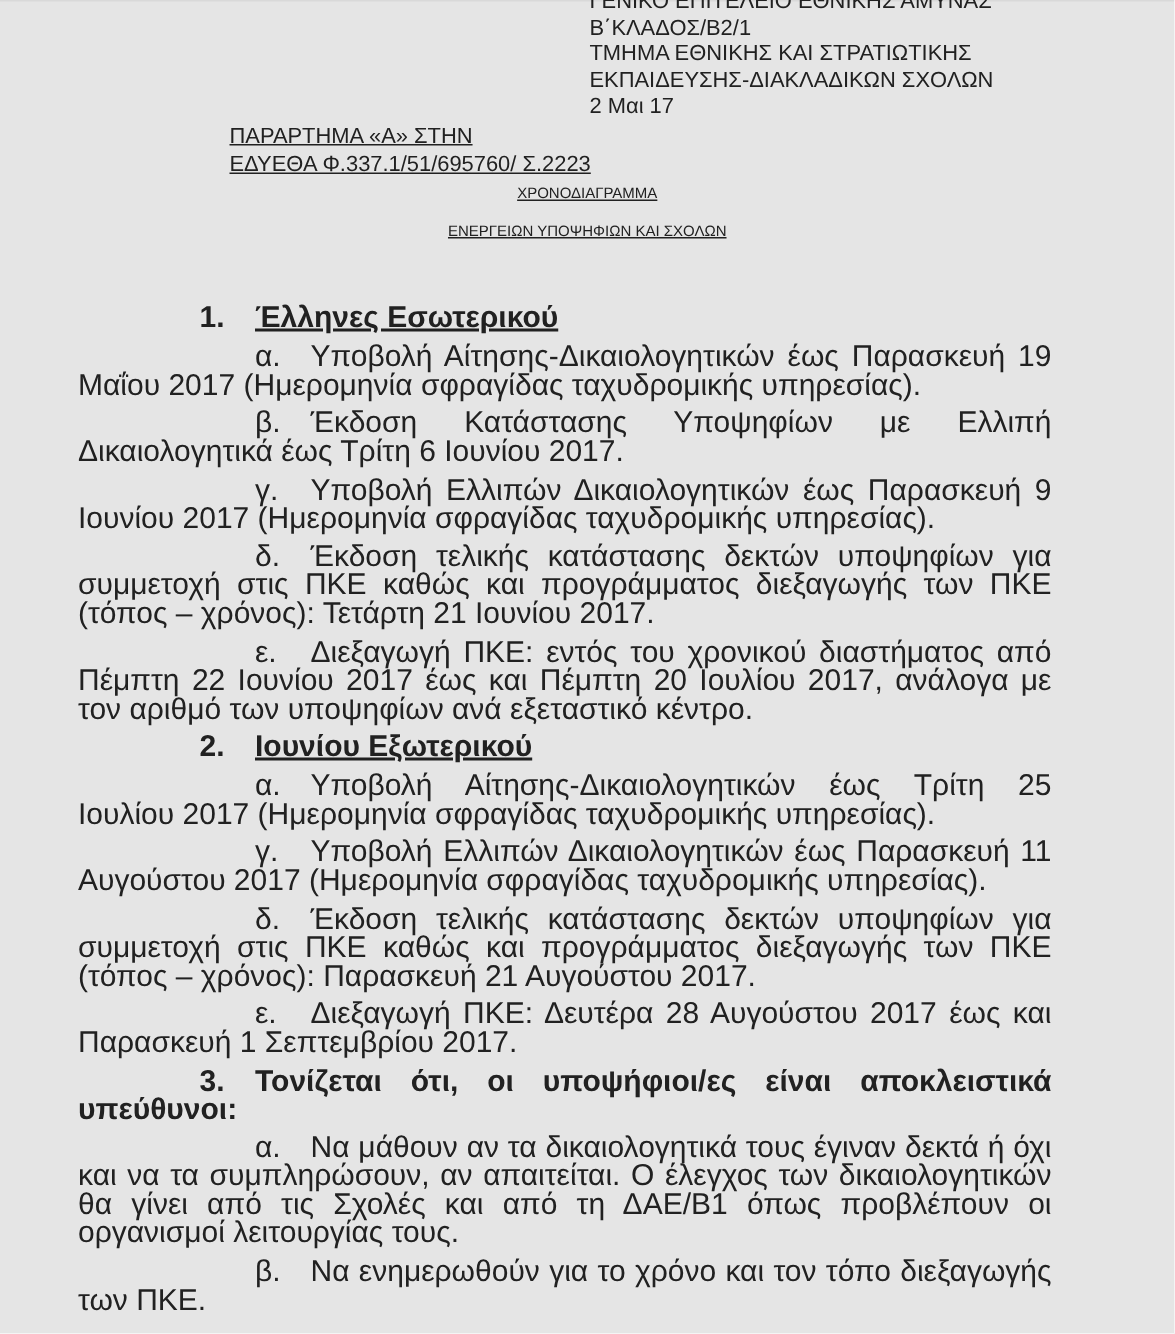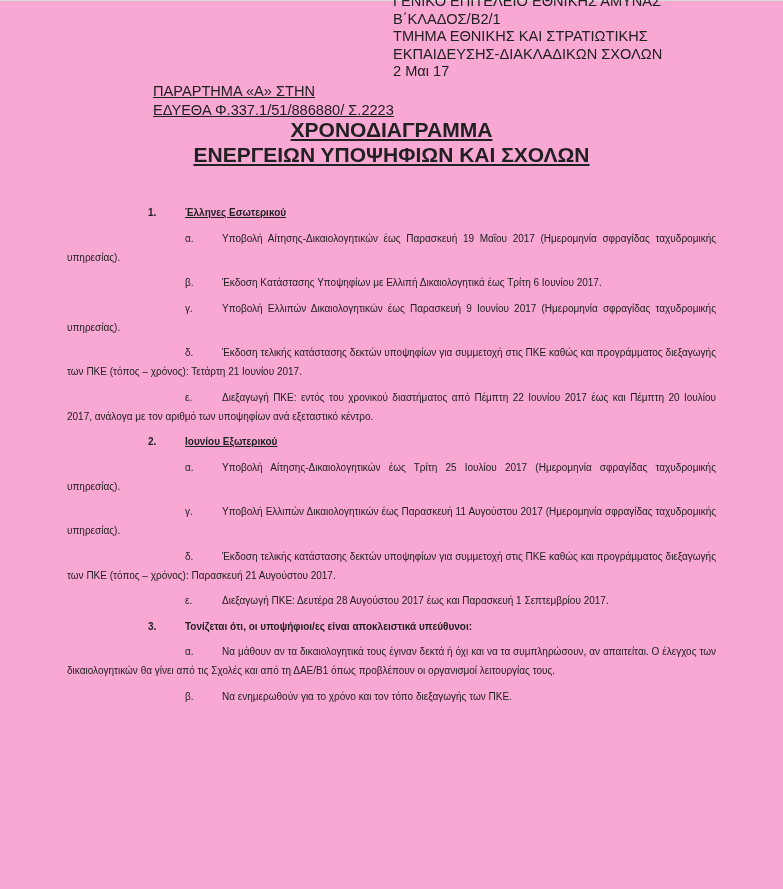--- a/index.html
+++ b/index.html
@@ -1,20 +1,20 @@
 <!DOCTYPE html>
 <html lang="el"><head>
 <meta charset="utf-8">
 <style>
   html, body { margin: 0; padding: 0; background: #ffffff; }
   .page {
     position: relative;
     width: 783px;
     height: 889px;
-    background: #f9a8d4;
+    background: #e5e5e5;
     overflow: hidden;
     font-family: "Liberation Sans", "DejaVu Sans", sans-serif;
     color: #212121;
   }
   .topline {
     position: absolute;
     top: 0; left: 0; right: 0;
     height: 1px;
     background: #d9d9d9;
   }
@@ -37,33 +37,33 @@
     white-space: nowrap;
   }
   .annex .line { text-decoration: underline; margin-left: 40px; }
   
   .titleb {
     position: absolute;
     left: 67px;
     top: 120px;
     width: 649px;
     text-align: center;
-    font-size: 21px;
-    font-weight: bold;
+    font-size: 10px;
+    font-weight: normal;
     line-height: 19px;
   }
   .titleb .line { text-decoration: underline; }
   .titleb .t1 { margin-bottom: 6px; }
   
   .bodyc {
     position: absolute;
-    left: 67px;
+    left: 52px;
     top: 203px;
     width: 649px;
-    font-size: 10px;
+    font-size: 20px;
     line-height: 19px;
     text-align: justify;
   }
   .bodyc p { margin: 0 0 6.5px 0; }
   p.num { text-indent: 81px; }
   p.let { text-indent: 118px; }
   .marker {
     display: inline-block;
     width: 37px;
     text-indent: 0;
@@ -81,21 +81,21 @@
   <div class="hdr">
     <div class="line">ΓΕΝΙΚΟ ΕΠΙΤΕΛΕΙΟ ΕΘΝΙΚΗΣ ΑΜΥΝΑΣ</div>
     <div class="line">Β΄ΚΛΑΔΟΣ/Β2/1</div>
     <div class="line">ΤΜΗΜΑ ΕΘΝΙΚΗΣ ΚΑΙ ΣΤΡΑΤΙΩΤΙΚΗΣ</div>
     <div class="line">ΕΚΠΑΙΔΕΥΣΗΣ-ΔΙΑΚΛΑΔΙΚΩΝ ΣΧΟΛΩΝ</div>
     <div class="line">2 Μαι 17</div>
   </div>
 
   <div class="annex">
     <div><span class="line">ΠΑΡΑΡΤΗΜΑ «Α» ΣΤΗΝ</span></div>
-    <div><span class="line">ΕΔΥΕΘΑ Φ.337.1/51/886880/ Σ.2223</span></div>
+    <div><span class="line">ΕΔΥΕΘΑ Φ.337.1/51/695760/ Σ.2223</span></div>
   </div>
 
   <div class="titleb">
     <div class="t1"><span class="line">ΧΡΟΝΟΔΙΑΓΡΑΜΜΑ</span></div>
     <div class="t2"><span class="line">ΕΝΕΡΓΕΙΩΝ ΥΠΟΨΗΦΙΩΝ ΚΑΙ ΣΧΟΛΩΝ</span></div>
   </div>
 
   <div class="bodyc">
       <p class="num"><span class="marker bold">1.</span><span class="bold ul">Έλληνες Εσωτερικού</span></p>
       <p class="let"><span class="marker">α.</span><span>Υποβολή Αίτησης-Δικαιολογητικών έως </span><b>Παρασκευή 19 Μαΐου 2017</b><span> (Ημερομηνία σφραγίδας ταχυδρομικής υπηρεσίας).</span></p>

